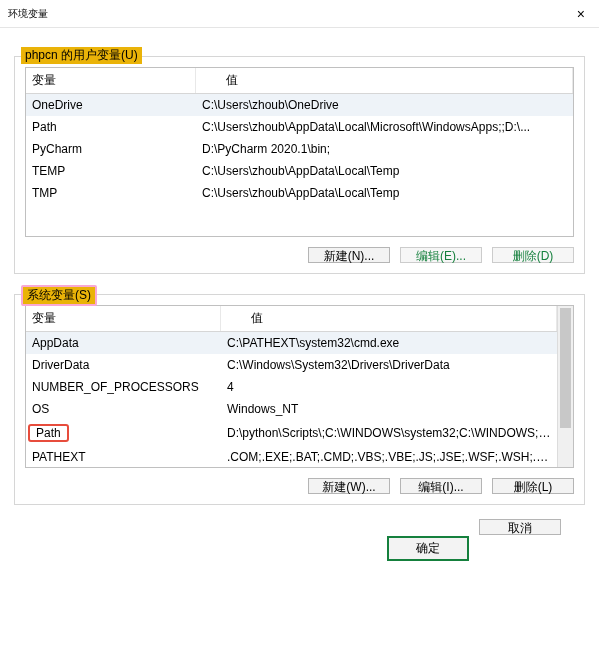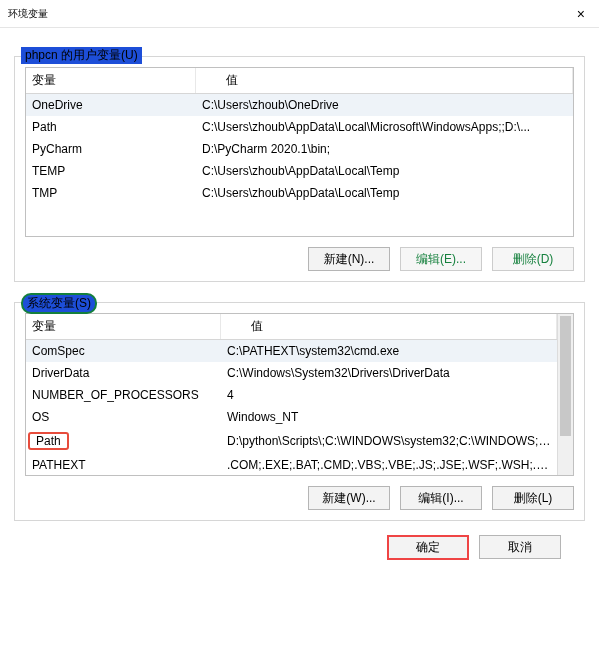--- a/index.html
+++ b/index.html
@@ -26,27 +26,27 @@
 .groupbox {
   border: 1px solid #d6d6d6;
   margin-top: 18px;
   padding: 10px 10px 10px 10px;
   position: relative;
 }
 .groupbox .legend {
   position: absolute;
   top: -10px;
   left: 6px;
-  background: #1d4ed8;
+  background: #eab308;
   padding: 0 4px;
   font-size: 12px;
 }
 .hl-red {
-  border: 2px solid #15803d;
-  border-radius: 10px;
+  border: 2px solid #f9a8d4;
+  border-radius: 2px;
 }
 .table-wrap {
   border: 1px solid #c0c0c0;
   background: #fff;
   height: 170px;
   overflow: hidden;
   display: flex;
 }
 .table-wrap.sys { height: 163px; }
 .table {
@@ -106,30 +106,30 @@
   background: #c8c8c8;
 }
 .btn-row {
   display: flex;
   justify-content: flex-end;
   gap: 10px;
   margin-top: 10px;
 }
 .btn {
   min-width: 82px;
-  height: 24px;
+  height: 16px;
   background: #f3f3f3;
   border: 1px solid #b5b5b5;
   font-size: 12px;
   font-family: inherit;
   padding: 0 8px;
   cursor: default;
 }
 .btn:disabled { color: #15803d; border-color: #cccccc; background: #f6f6f6; }
-.btn.primary { border: 2px solid #ef4444; padding: 0 7px; height: 25px; }
+.btn.primary { border: 2px solid #15803d; padding: 0 7px; height: 25px; margin-top: 17px; }
 .bottom-row {
   display: flex;
   justify-content: flex-end;
   gap: 10px;
   padding: 14px 24px 0 0;
 }
 .sys-box { margin-top: 20px; }
 </style>
 </head>
 <body>
@@ -186,21 +186,21 @@
     <div class="legend hl-red">系统变量(S)</div>
 
     <div class="table-wrap sys">
       <div class="table">
         <div class="thead">
           <div class="th col-name" style="width:195px">变量</div>
           <div class="th col-val">值</div>
         </div>
         <div class="tbody">
           <div class="tr selected">
-            <div class="td col-name" style="width:195px">ComSpec</div>
+            <div class="td col-name" style="width:195px">AppData</div>
             <div class="td col-val">C:\PATHEXT\system32\cmd.exe</div>
           </div>
           <div class="tr">
             <div class="td col-name" style="width:195px">DriverData</div>
             <div class="td col-val">C:\Windows\System32\Drivers\DriverData</div>
           </div>
           <div class="tr">
             <div class="td col-name" style="width:195px">NUMBER_OF_PROCESSORS</div>
             <div class="td col-val">4</div>
           </div>

